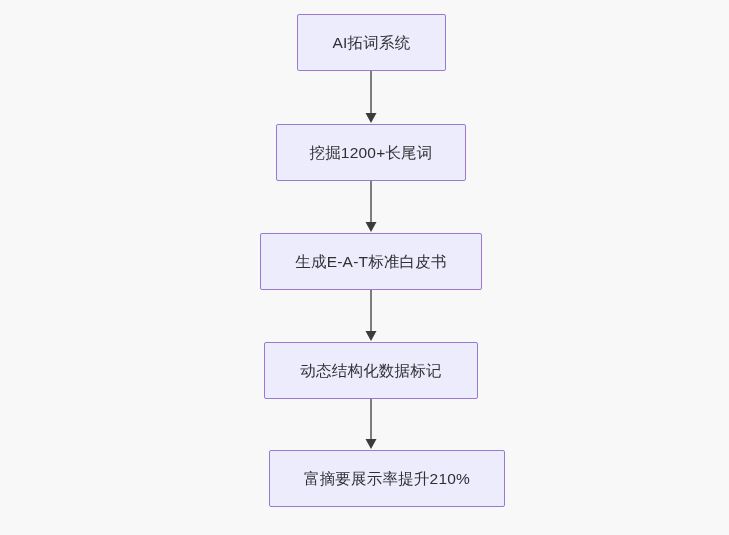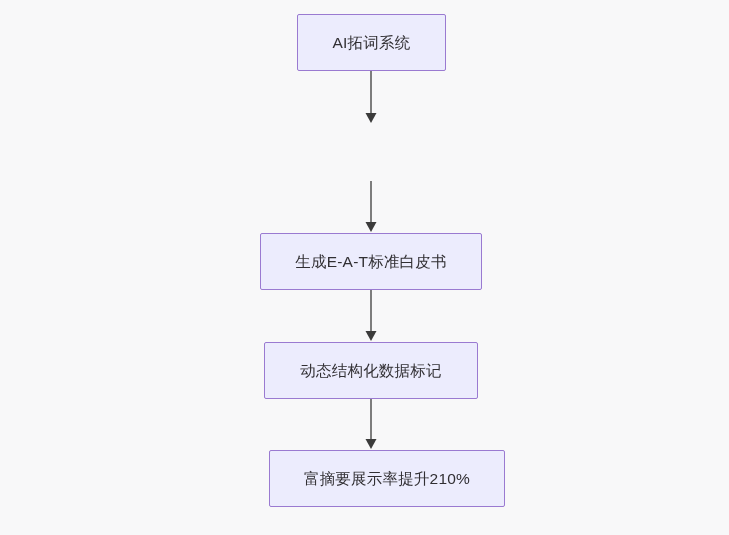--- a/index.html
+++ b/index.html
@@ -86,20 +86,23 @@
     <g>
       <line class="edge-line" x1="371" y1="399" x2="371" y2="440"></line>
       <polygon class="edge-head" points="365.5,439 376.5,439 371,449"></polygon>
     </g>
   </svg>
 
   <div class="node" style="position:absolute;left:297px;top:14px;width:149px;">
     <span class="node-label">AI拓词系统</span>
   </div>
 
+  <div class="node" style="position:absolute;left:276px;top:124px;width:190px;">
+    <span class="node-label">挖掘1200+长尾词</span>
+  </div>
 
   <div class="node" style="position:absolute;left:260px;top:233px;width:222px;">
     <span class="node-label">生成E-A-T标准白皮书</span>
   </div>
 
   <div class="node" style="position:absolute;left:264px;top:342px;width:214px;">
     <span class="node-label">动态结构化数据标记</span>
   </div>
 
   <div class="node" style="position:absolute;left:253px;top:450px;width:236px;margin-left:16px;">

